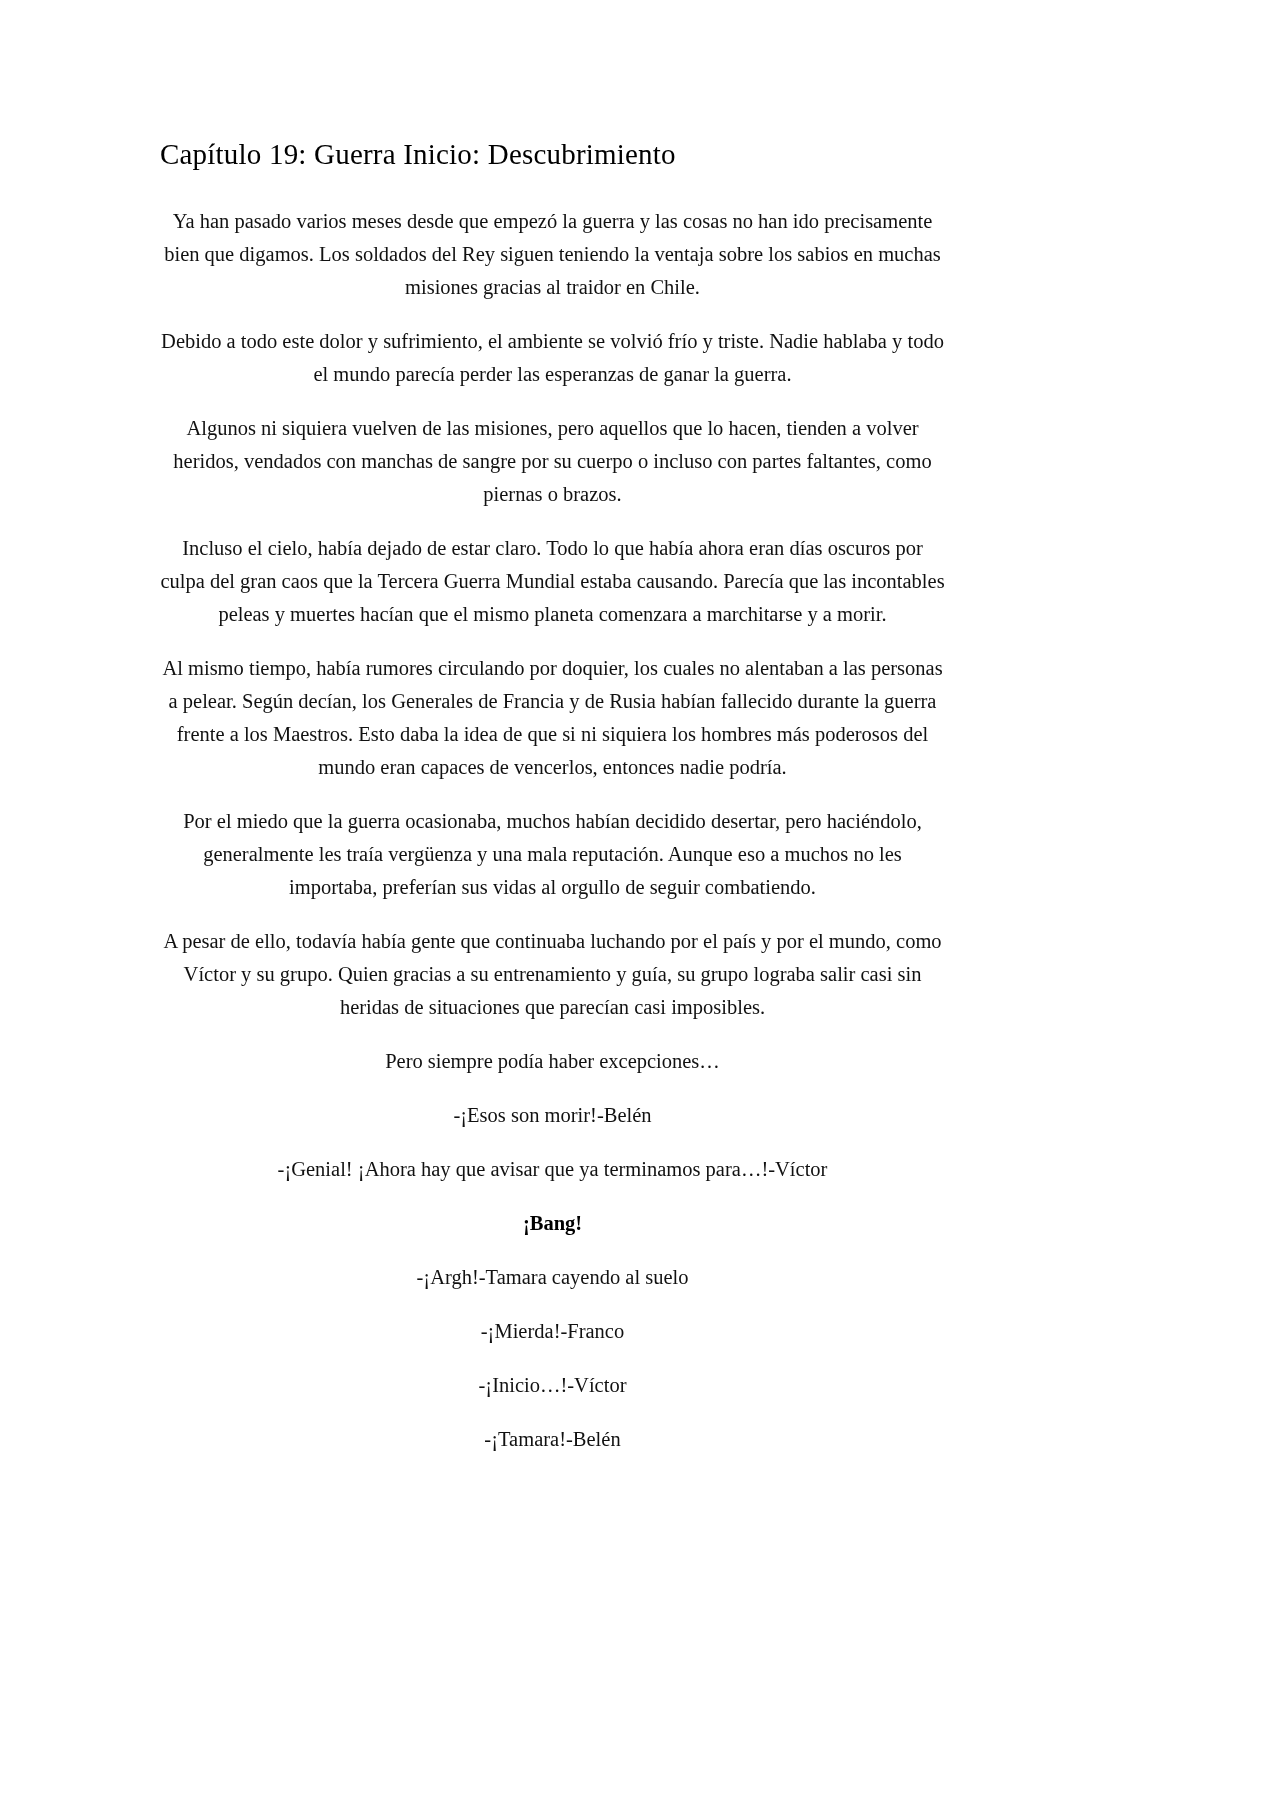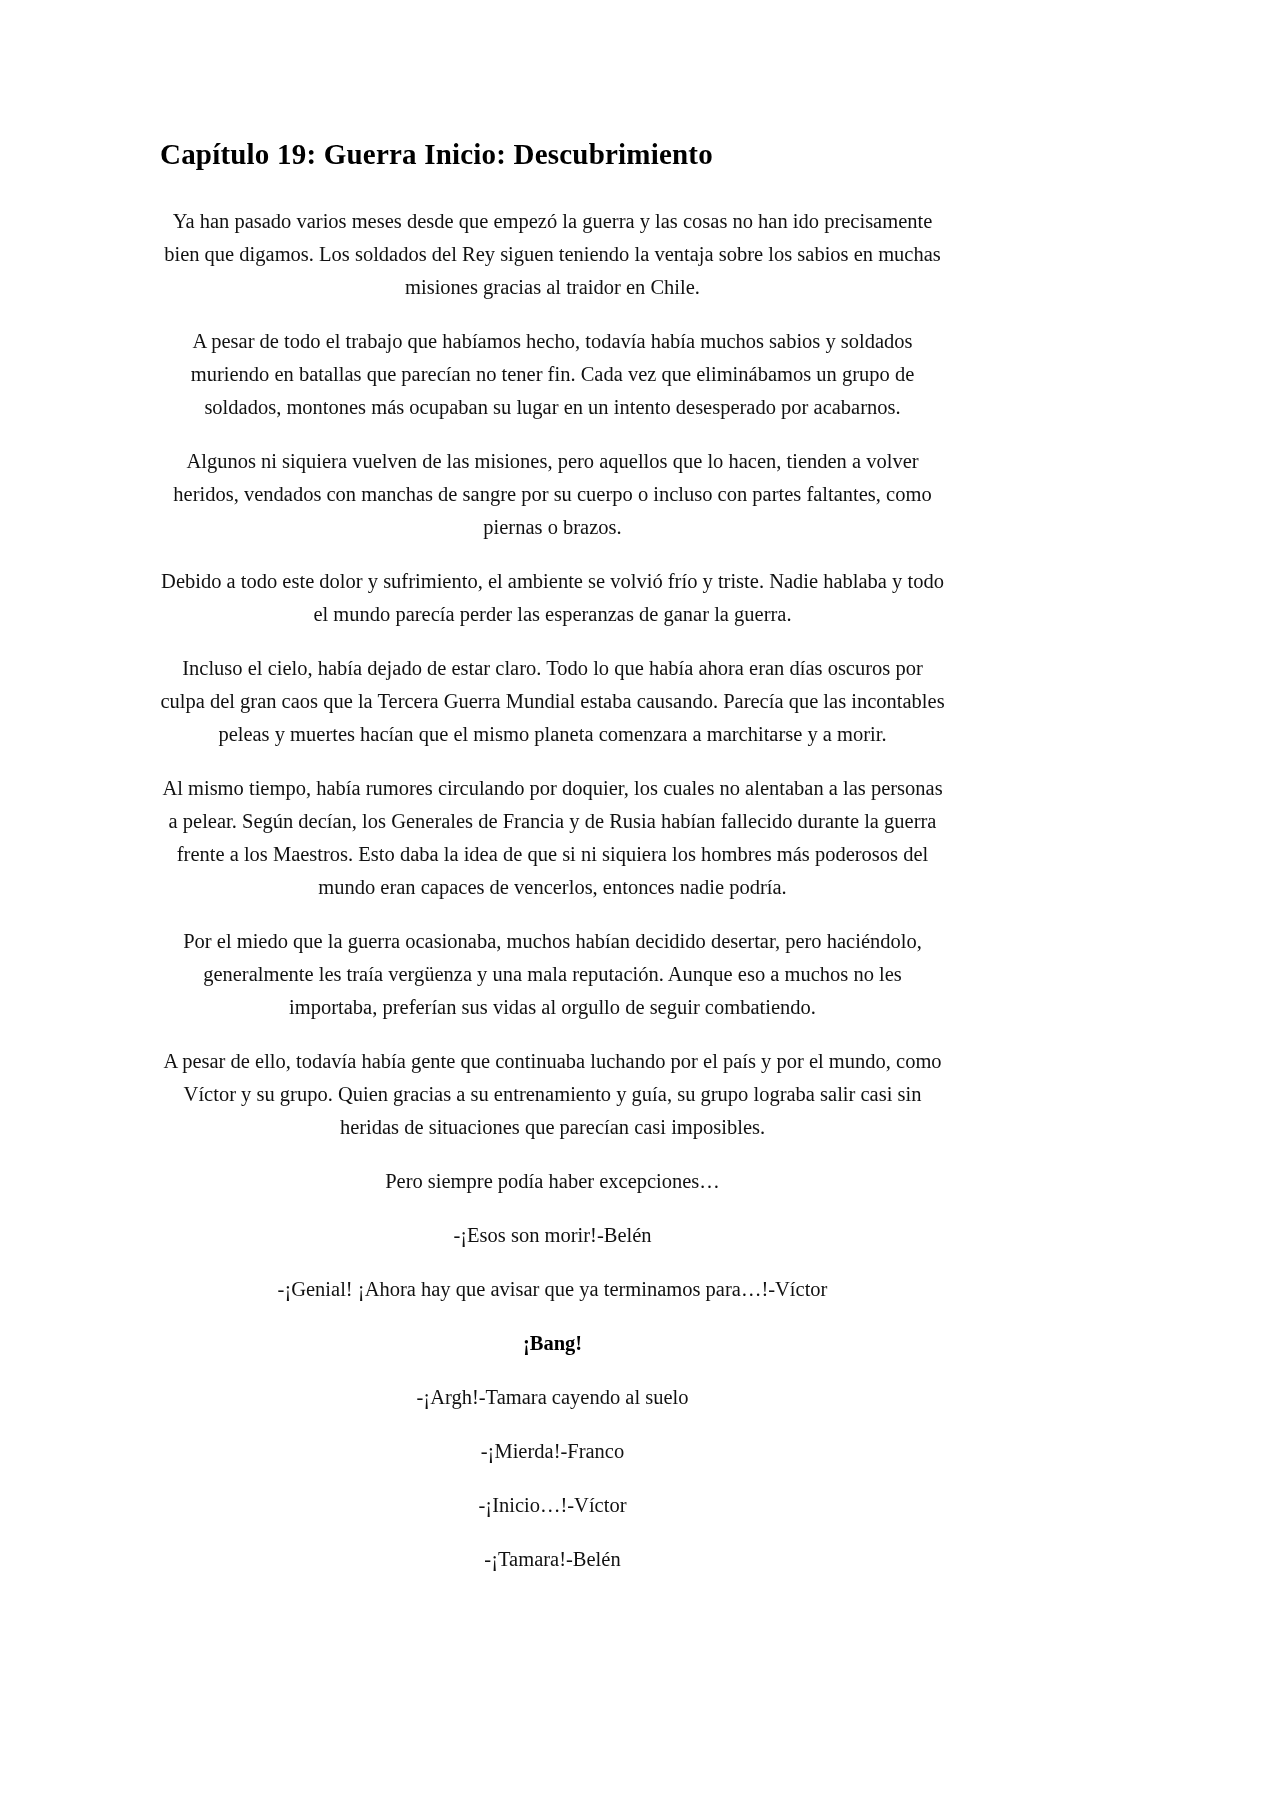--- a/index.html
+++ b/index.html
@@ -13,21 +13,21 @@
     color: #1a1a1a;
   }
   .page {
     width: 1280px;
     min-height: 1810px;
     background: #ffffff;
     padding: 138px 335px 80px 160px;
   }
   h1.doc-title {
     font-size: 29px;
-    font-weight: bold;
+    font-weight: normal;
     color: #000000;
     margin-bottom: 34px;
     letter-spacing: 0.2px;
   }
   p.doc-paragraph {
     font-size: 20.5px;
     line-height: 33px;
     color: #111111;
     margin-bottom: 21px;
     text-align: center;
@@ -37,23 +37,22 @@
     color: #000000;
   }
 </style>
 </head>
 <body>
 
 <div class="page">
   <h1 class="doc-title">Capítulo 19: Guerra Inicio: Descubrimiento</h1>
 
   <p class="doc-paragraph">Ya han pasado varios meses desde que empezó la guerra y las cosas no han ido precisamente bien que digamos. Los soldados del Rey siguen teniendo la ventaja sobre los sabios en muchas misiones gracias al traidor en Chile.</p>
-  <p class="doc-paragraph">A pesar de todo el trabajo que habíamos hecho, todavía había muchos sabios y soldados muriendo en batallas que parecían no tener fin. Cada vez que eliminábamos un grupo de soldados, montones más ocupaban su lugar en un intento desesperado por acabarnos.</p>
+  <p class="doc-paragraph">Debido a todo este dolor y sufrimiento, el ambiente se volvió frío y triste. Nadie hablaba y todo el mundo parecía perder las esperanzas de ganar la guerra.</p>
   <p class="doc-paragraph">Algunos ni siquiera vuelven de las misiones, pero aquellos que lo hacen, tienden a volver heridos, vendados con manchas de sangre por su cuerpo o incluso con partes faltantes, como piernas o brazos.</p>
-  <p class="doc-paragraph">Debido a todo este dolor y sufrimiento, el ambiente se volvió frío y triste. Nadie hablaba y todo el mundo parecía perder las esperanzas de ganar la guerra.</p>
   <p class="doc-paragraph">Incluso el cielo, había dejado de estar claro. Todo lo que había ahora eran días oscuros por culpa del gran caos que la Tercera Guerra Mundial estaba causando. Parecía que las incontables peleas y muertes hacían que el mismo planeta comenzara a marchitarse y a morir.</p>
   <p class="doc-paragraph">Al mismo tiempo, había rumores circulando por doquier, los cuales no alentaban a las personas a pelear. Según decían, los Generales de Francia y de Rusia habían fallecido durante la guerra frente a los Maestros. Esto daba la idea de que si ni siquiera los hombres más poderosos del mundo eran capaces de vencerlos, entonces nadie podría.</p>
   <p class="doc-paragraph">Por el miedo que la guerra ocasionaba, muchos habían decidido desertar, pero haciéndolo, generalmente les traía vergüenza y una mala reputación. Aunque eso a muchos no les importaba, preferían sus vidas al orgullo de seguir combatiendo.</p>
   <p class="doc-paragraph">A pesar de ello, todavía había gente que continuaba luchando por el país y por el mundo, como Víctor y su grupo. Quien gracias a su entrenamiento y guía, su grupo lograba salir casi sin heridas de situaciones que parecían casi imposibles.</p>
   <p class="doc-paragraph">Pero siempre podía haber excepciones…</p>
   <p class="doc-paragraph">-¡Esos son morir!-Belén</p>
   <p class="doc-paragraph">-¡Genial! ¡Ahora hay que avisar que ya terminamos para…!-Víctor</p>
   <p class="doc-paragraph bold">¡Bang!</p>
   <p class="doc-paragraph">-¡Argh!-Tamara cayendo al suelo</p>
   <p class="doc-paragraph">-¡Mierda!-Franco</p>

